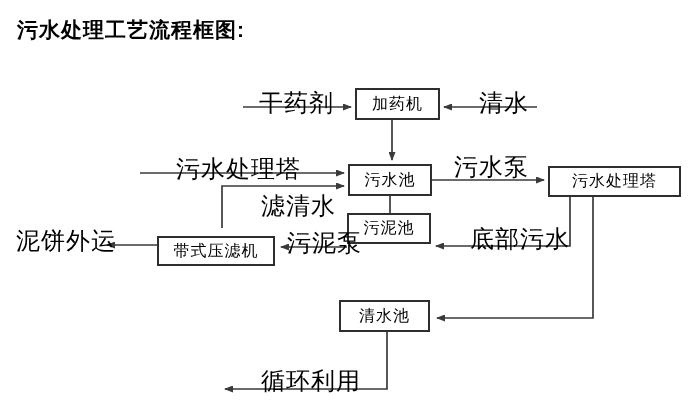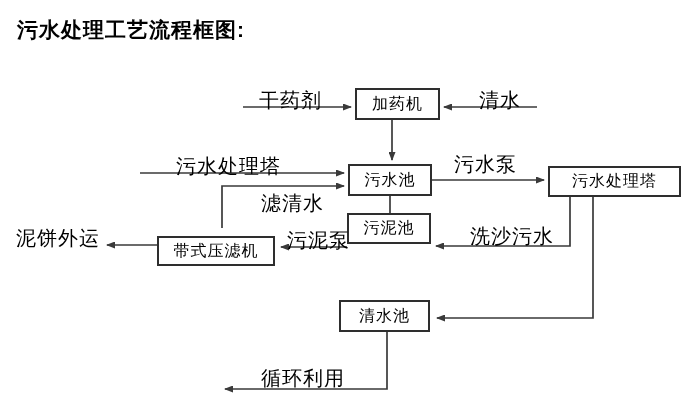--- a/index.html
+++ b/index.html
@@ -31,21 +31,21 @@
     display: flex;
     align-items: center;
     justify-content: center;
     font-size: 16px;
     letter-spacing: 1px;
     white-space: nowrap;
     color: var(--text, #000);
   }
   .elabel {
     position: absolute;
-    font-size: 20px;
+    font-size: 24px;
     letter-spacing: 1px;
     white-space: nowrap;
     color: var(--text, #000);
     text-align: center;
   }
   #wires {
     position: absolute;
     left: 0; top: 0;
   }
   .arrow {
@@ -86,18 +86,18 @@
   <div class="node" style="left:548px; top:166px; width:133px; height:31px">污水处理塔</div>
   <div class="node" style="left:347px; top:213px; width:84px;  height:31px">污泥池</div>
   <div class="node" style="left:157px; top:236px; width:118px; height:30px">带式压滤机</div>
   <div class="node" style="left:339px; top:300px; width:91px;  height:32px">清水池</div>
 
   <div class="elabel" style="left:259px; top:87px">干药剂</div>
   <div class="elabel" style="left:479px; top:87px">清水</div>
   <div class="elabel" style="left:176px; top:153px">污水处理塔</div>
   <div class="elabel" style="left:454px; top:151px">污水泵</div>
   <div class="elabel" style="left:261px; top:190px">滤清水</div>
-  <div class="elabel" style="left:470px; top:223px">洗沙污水</div>
+  <div class="elabel" style="left:470px; top:223px">底部污水</div>
   <div class="elabel" style="left:287px; top:227px">污泥泵</div>
   <div class="elabel" style="left:16px; top:225px">泥饼外运</div>
   <div class="elabel" style="left:261px; top:365px">循环利用</div>
 
 </div>
 
 </body></html>

